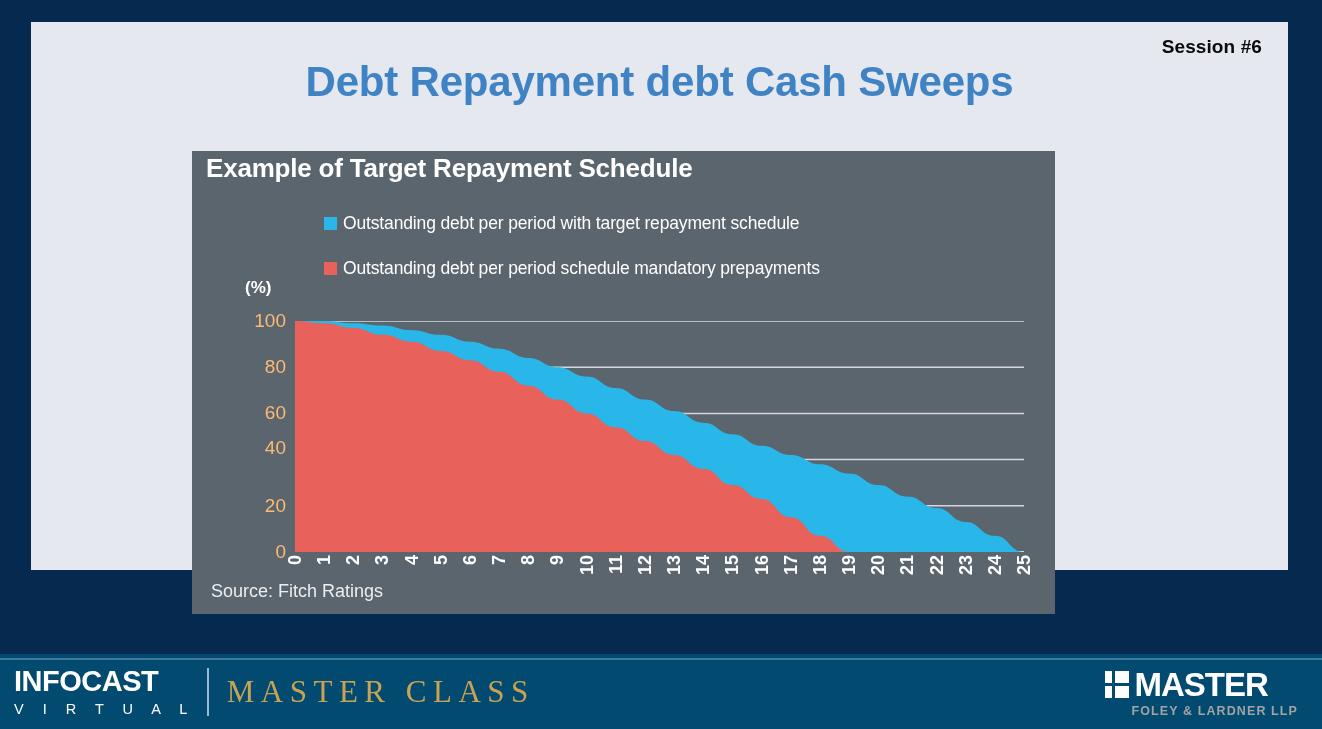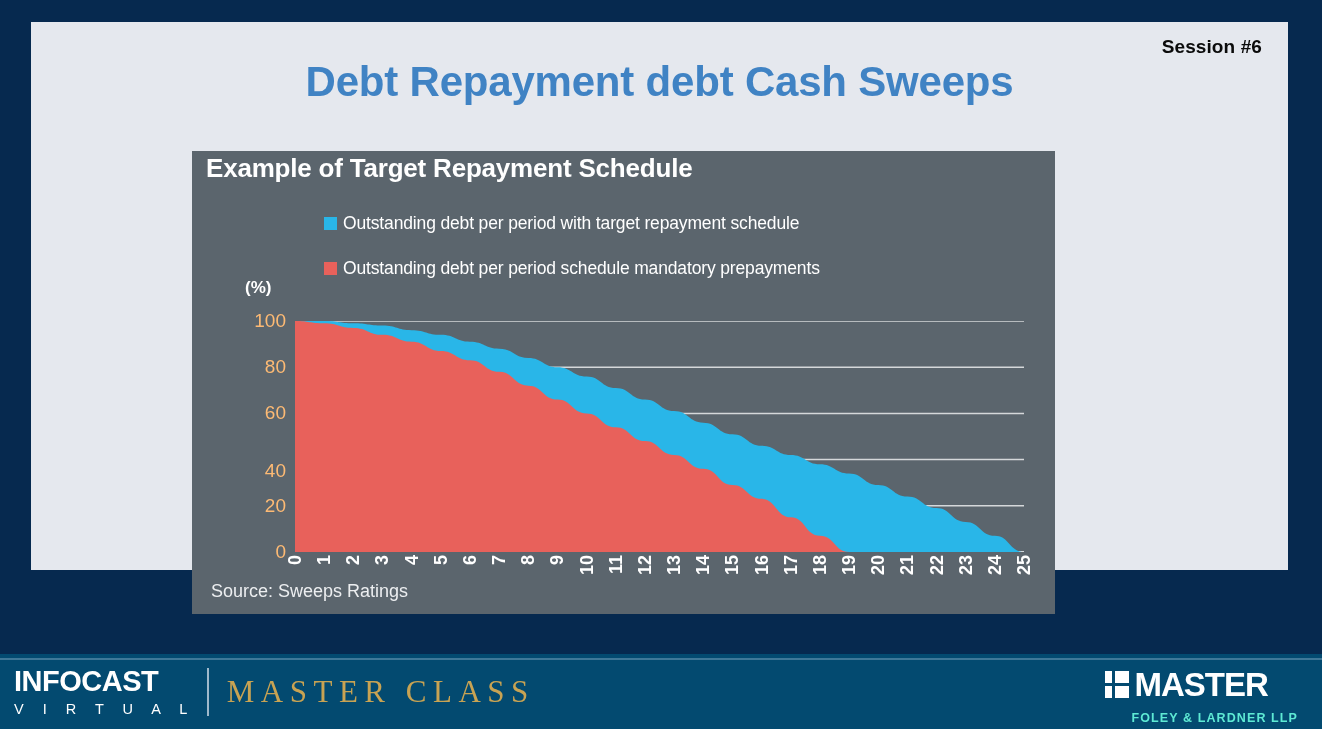--- a/index.html
+++ b/index.html
@@ -267,24 +267,24 @@
     font-size: 33px;
     font-weight: bold;
     color: #ffffff;
     font-family: "Liberation Sans", sans-serif;
     letter-spacing: -1px;
     line-height: 1;
   }
   .foley-sub {
     font-size: 12.5px;
     font-weight: bold;
-    color: #5eead4;
+    color: #a3a3a3;
     font-family: "Liberation Sans", sans-serif;
     letter-spacing: 1.1px;
-    margin-top: 10px;
+    margin-top: 3px;
     margin-left: 26px;
   }
 </style>
 </head>
 <body>
 
 <div id="slide-root">
 
   <div class="slide-canvas">
 
@@ -306,21 +306,21 @@
           <span class="legend-label">Outstanding debt per period  schedule mandatory prepayments</span>
         </div>
       </div>
 
       <div class="unit-label">(%)</div>
 
       <div class="y-ticks" id="y-ticks">
           <div class="y-tick" style="top: 10px;">100</div>
           <div class="y-tick" style="top: 56.2px;">80</div>
           <div class="y-tick" style="top: 102.4px; margin-left: 16px;">60</div>
-          <div class="y-tick" style="top: 160px; margin-left: 16px;">40</div>
+          <div class="y-tick" style="top: 137px; margin-left: 16px;">40</div>
           <div class="y-tick" style="top: 194.8px;">20</div>
           <div class="y-tick" style="top: 241px;">0</div>
         </div>
 
       <div class="plot-area">
         <svg class="plot-svg" id="plot-svg" viewBox="0 0 729 231" preserveAspectRatio="none">
             <line x1="0" x2="729" y1="0" y2="0" stroke="#d5d8da" stroke-width="1.5"></line>
             <line x1="0" x2="729" y1="46.19999999999999" y2="46.19999999999999" stroke="#d5d8da" stroke-width="1.5"></line>
             <line x1="0" x2="729" y1="92.4" y2="92.4" stroke="#d5d8da" stroke-width="1.5"></line>
             <line x1="0" x2="729" y1="138.6" y2="138.6" stroke="#d5d8da" stroke-width="1.5"></line>
@@ -353,21 +353,21 @@
           <div class="x-tick" style="left: 515.88px;">18</div>
           <div class="x-tick" style="left: 545.04px;">19</div>
           <div class="x-tick" style="left: 574.2px;">20</div>
           <div class="x-tick" style="left: 603.36px;">21</div>
           <div class="x-tick" style="left: 632.52px;">22</div>
           <div class="x-tick" style="left: 661.68px;">23</div>
           <div class="x-tick" style="left: 690.84px;">24</div>
           <div class="x-tick" style="left: 720px;">25</div>
         </div>
 
-      <div class="source-note">Source: Sweeps Ratings</div>
+      <div class="source-note">Source: Fitch Ratings</div>
     </div>
   </div>
 
   <div class="footer-bar">
     <div class="footer-rule"></div>
 
     <div class="infocast-lockup">
       <div class="infocast-words">
         <div class="infocast-main">INFOCAST</div>
         <div class="infocast-sub">V I R T U A L</div>

